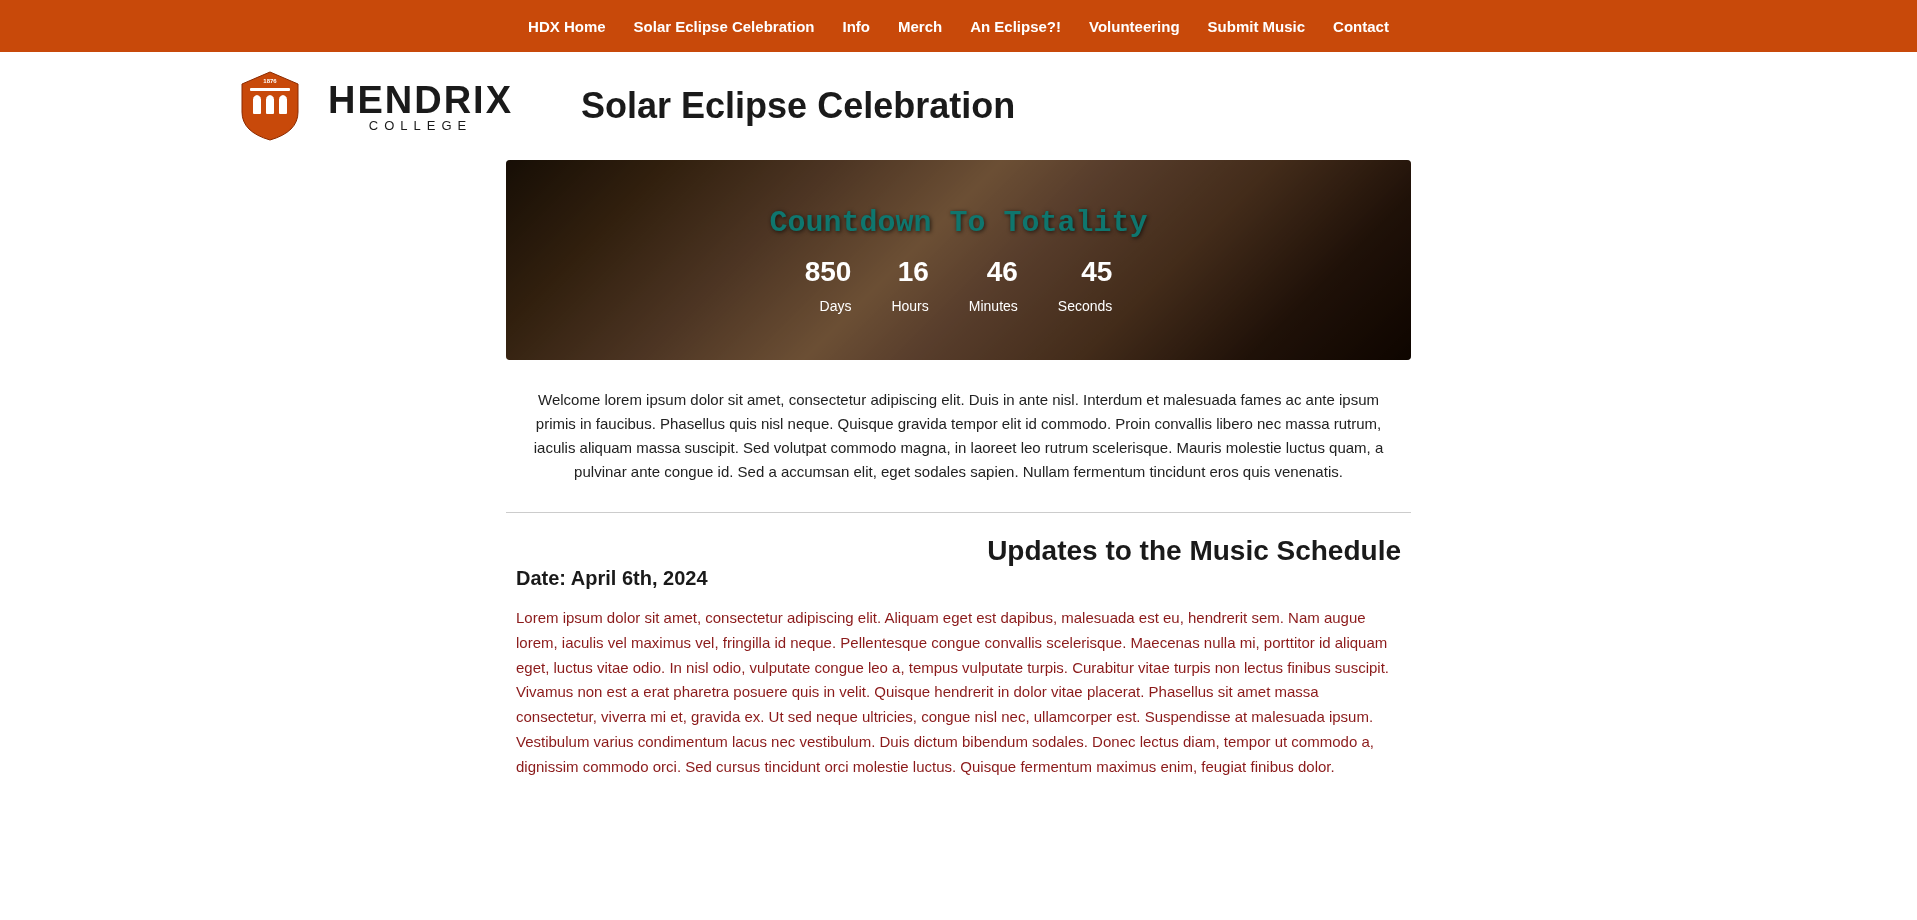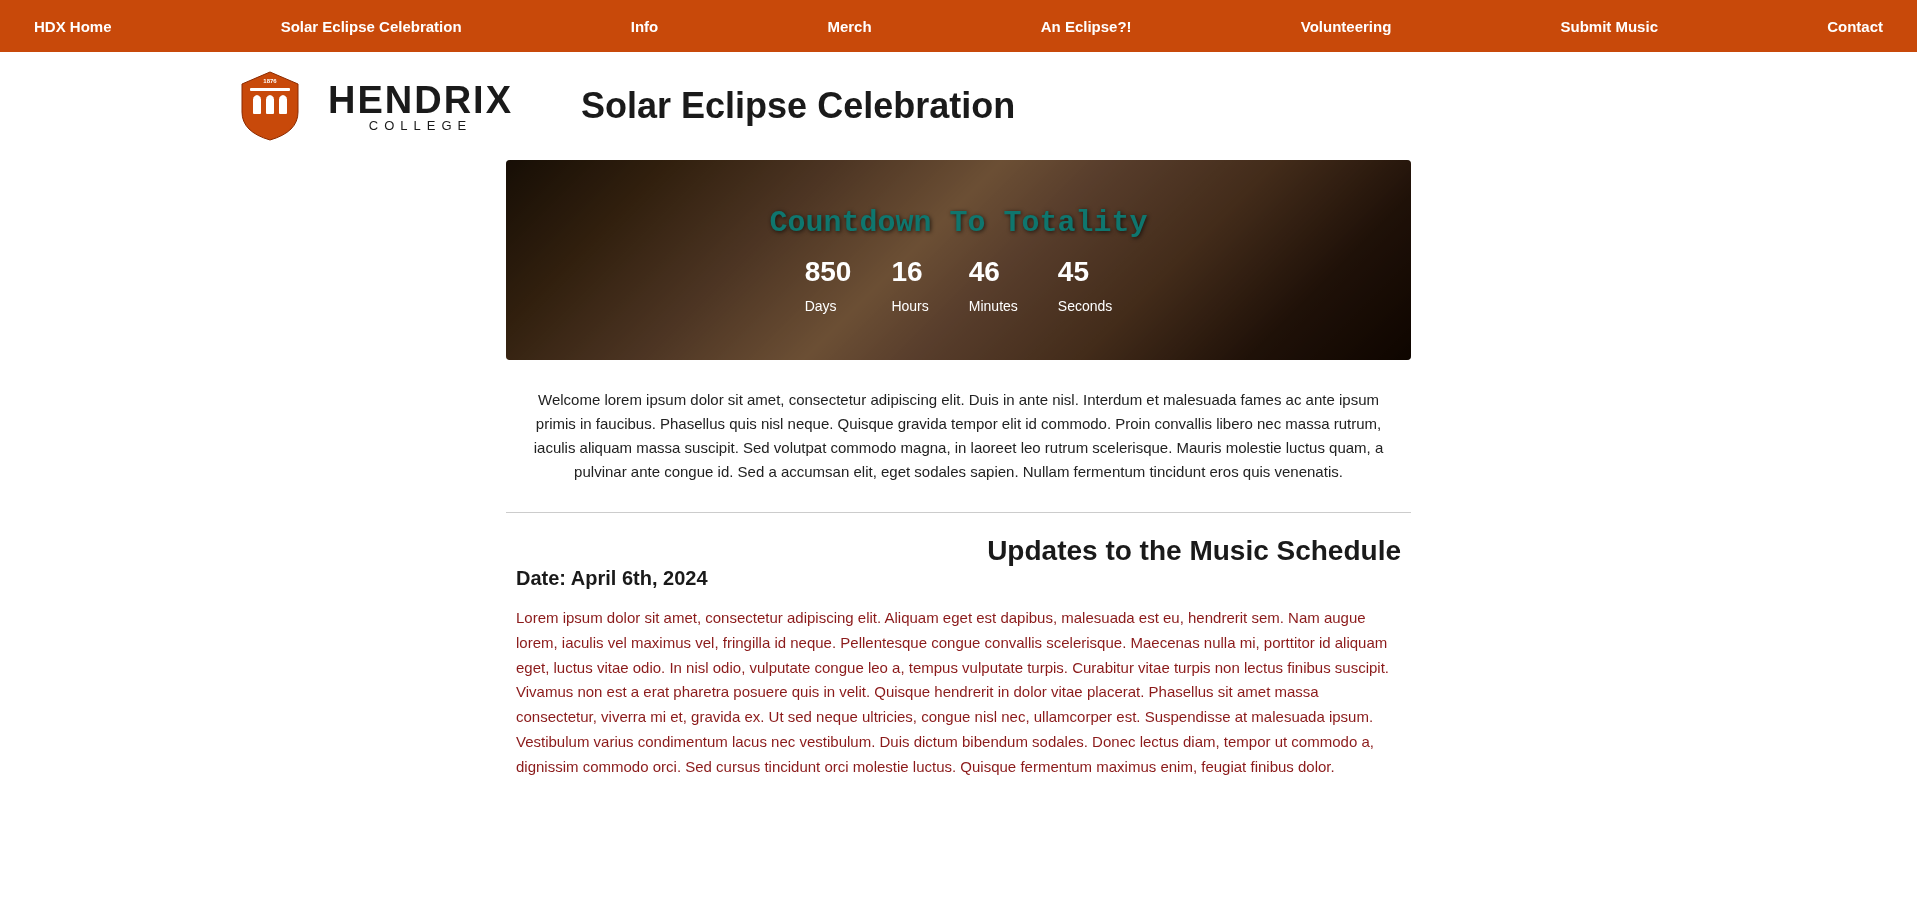--- a/index.html
+++ b/index.html
@@ -5,21 +5,21 @@
     * { margin: 0; padding: 0; box-sizing: border-box; }
     body { font-family: Georgia, 'Times New Roman', serif; background: #fff; color: #222; }
 
     
     #top-nav {
       background: #c8490a;
       width: 100%;
       padding: 0 20px;
       display: flex;
       align-items: center;
-      justify-content: space-between;
+      justify-content: center;
       height: 52px;
     }
     #top-nav a, #top-nav span {
       color: #fff;
       font-family: Arial, sans-serif;
       font-size: 15px;
       font-weight: 600;
       text-decoration: none;
       margin: 0 14px;
       cursor: pointer;
@@ -120,21 +120,21 @@
       text-align: center;
     }
     #countdown-numbers {
       display: flex;
       gap: 40px;
       align-items: flex-start;
     }
     .countdown-unit {
       display: flex;
       flex-direction: column;
-      align-items: flex-start;
+      align-items: flex-end;
     }
     .countdown-value {
       font-family: Arial, sans-serif;
       font-size: 28px;
       font-weight: 700;
       color: #fff;
       line-height: 1;
     }
     .countdown-label {
       font-family: Arial, sans-serif;

